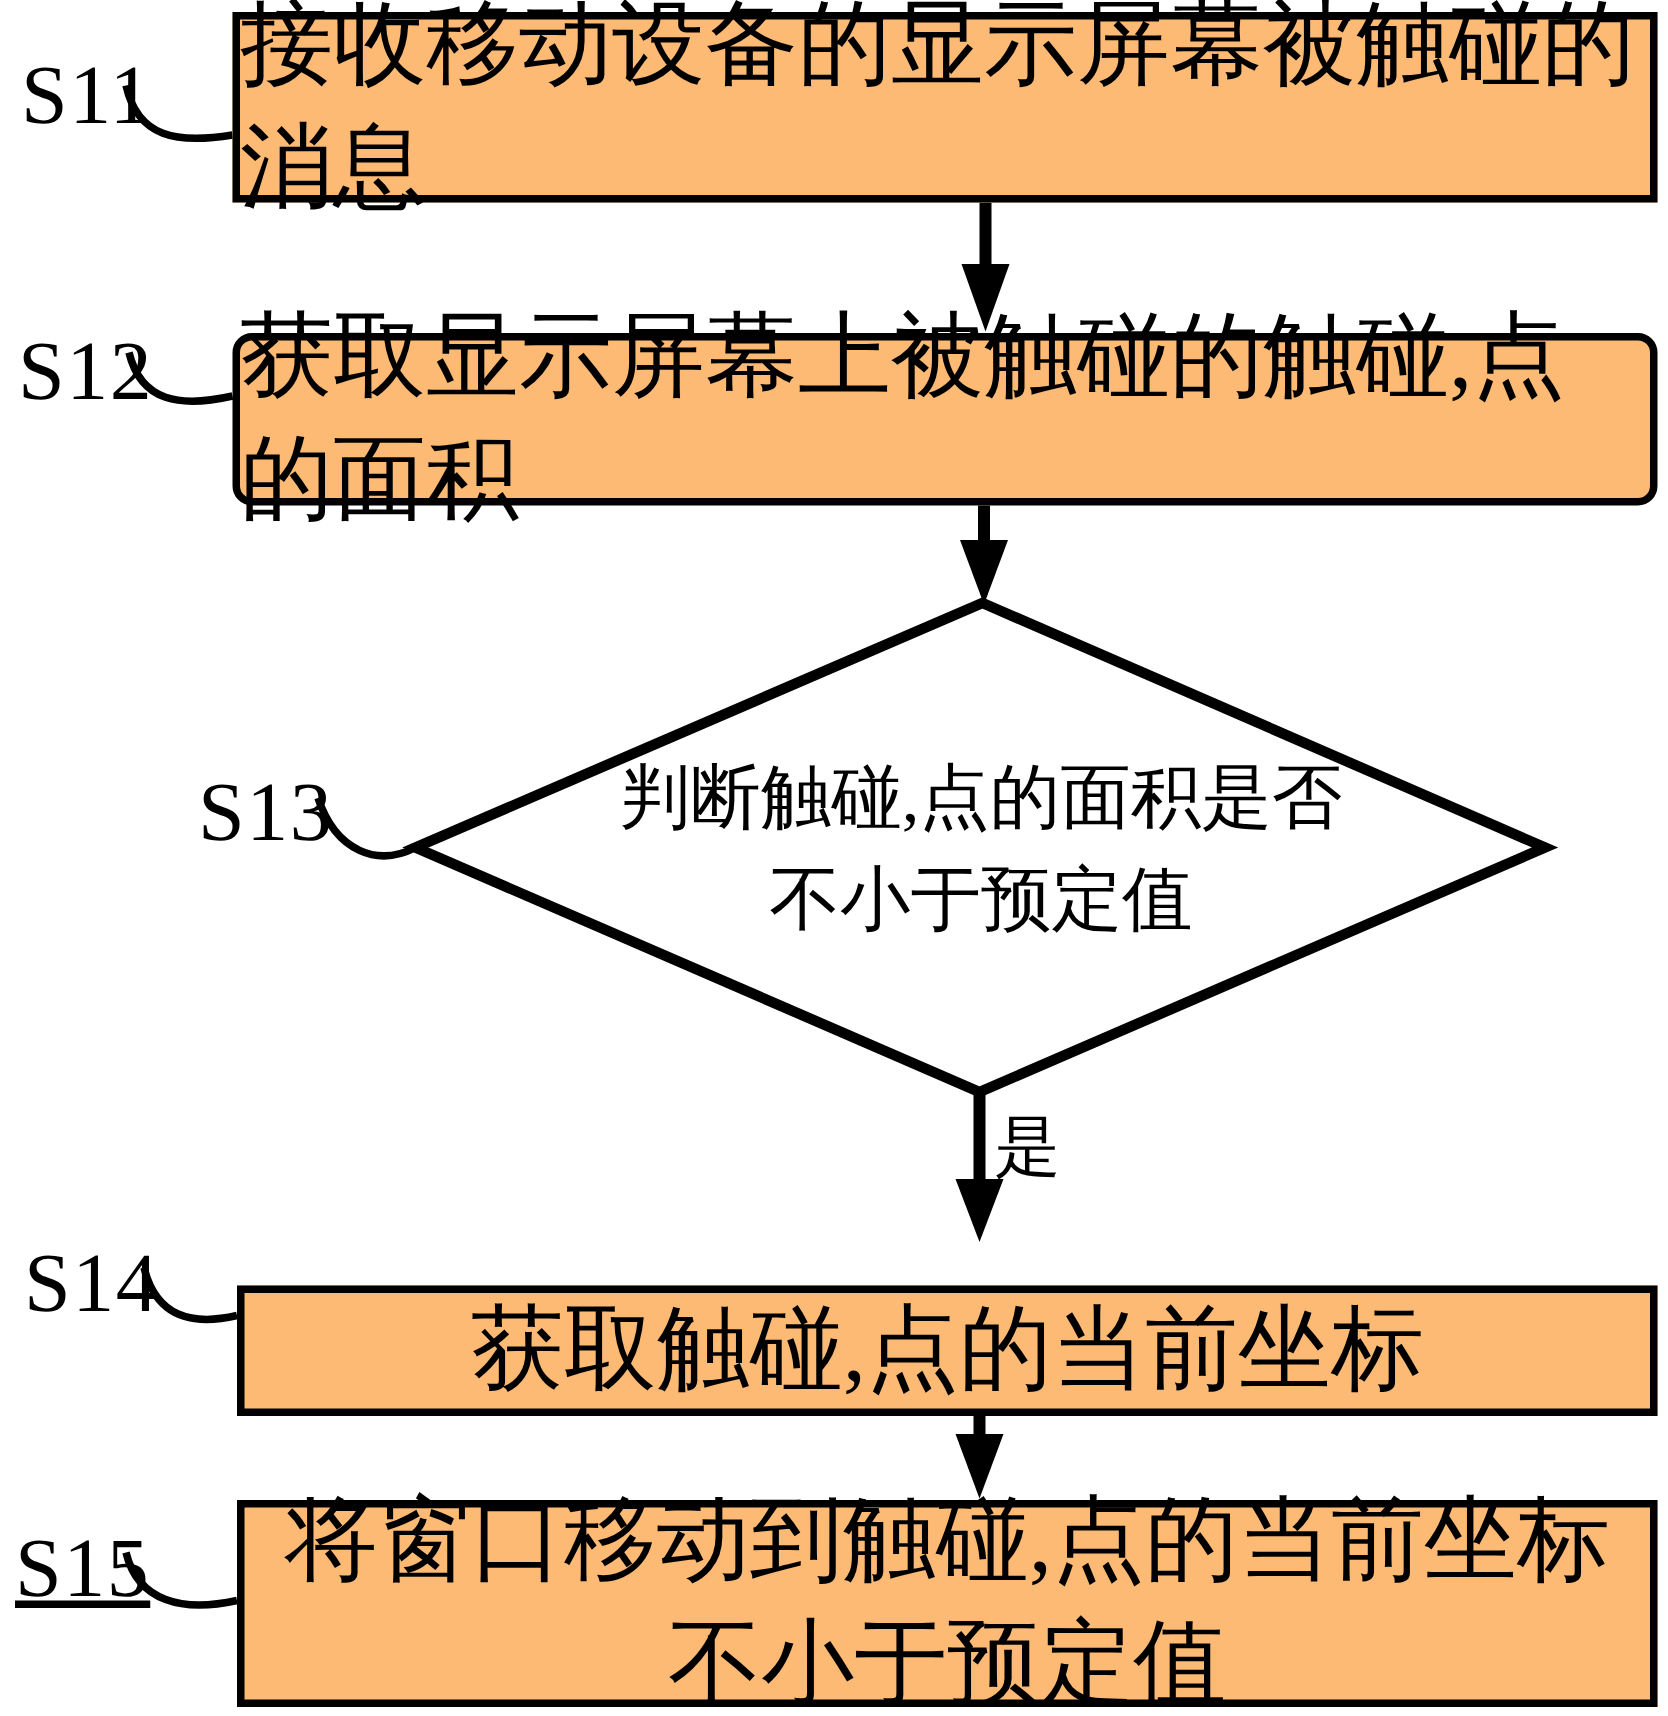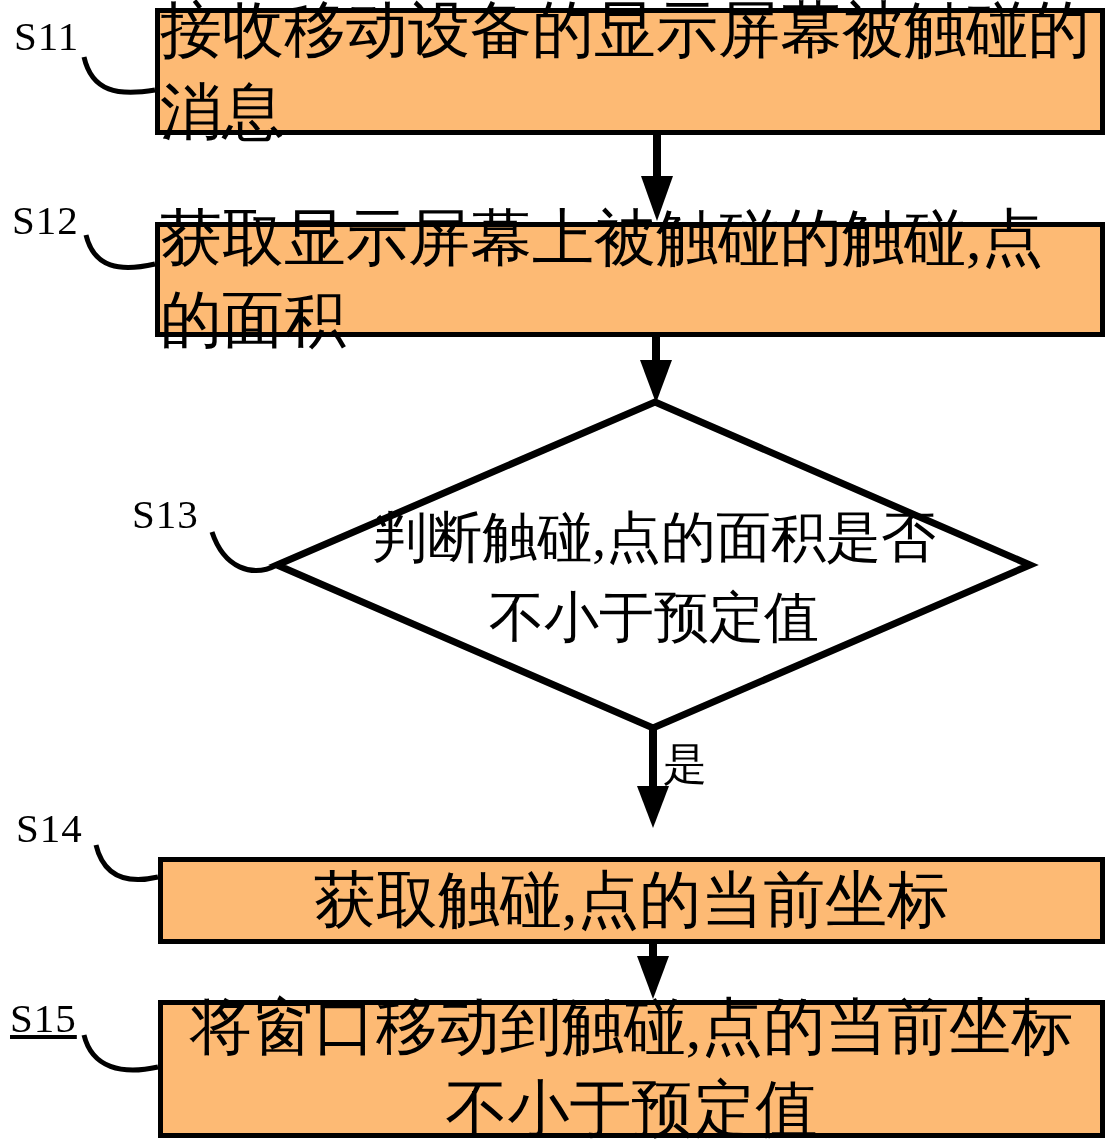--- a/index.html
+++ b/index.html
@@ -29,38 +29,39 @@
     background: #fdba74;
     display: flex;
     flex-direction: column;
     align-items: center;
     justify-content: center;
     text-align: left;
     font-size: 62px;
     line-height: 1.32;
   }
   .box-s11 { left: 155px; top: 8px;    width: 950px; height: 127px; }
-  .box-s12 { left: 155px; top: 222px;  width: 950px; height: 115px; }
+  .box-s12 { left: 155px; top: 222px;  width: 950px; height: 115px; border-radius: 13px; }
   .box-s14 { left: 158px; top: 830px;  width: 947px; height: 87px; margin-top: 27px;  }
   .box-s15 { left: 158px; top: 1000px; width: 947px; height: 138px; }
 
   .diamond-text {
     position: absolute;
     left: 304px;
     top: 498px;
     width: 700px;
     text-align: center;
-    font-size: 55px;
+    font-size: 47px;
     line-height: 1.45;
   }
 
   .step-label {
     position: absolute;
-    font-size: 41px;
+    font-size: 56px;
     letter-spacing: 1px;
+    margin-top: 20px;
   }
   .label-s11 { left: 14px;  top: 12px;  }
   .label-s12 { left: 12px;  top: 196px; }
   .label-s13 { left: 132px; top: 490px; }
   .label-s14 { left: 16px;  top: 804px; }
   .label-s15 { left: 10px;  top: 994px; text-decoration: underline; }
 
   .yes-label {
     position: absolute;
     left: 663px;

